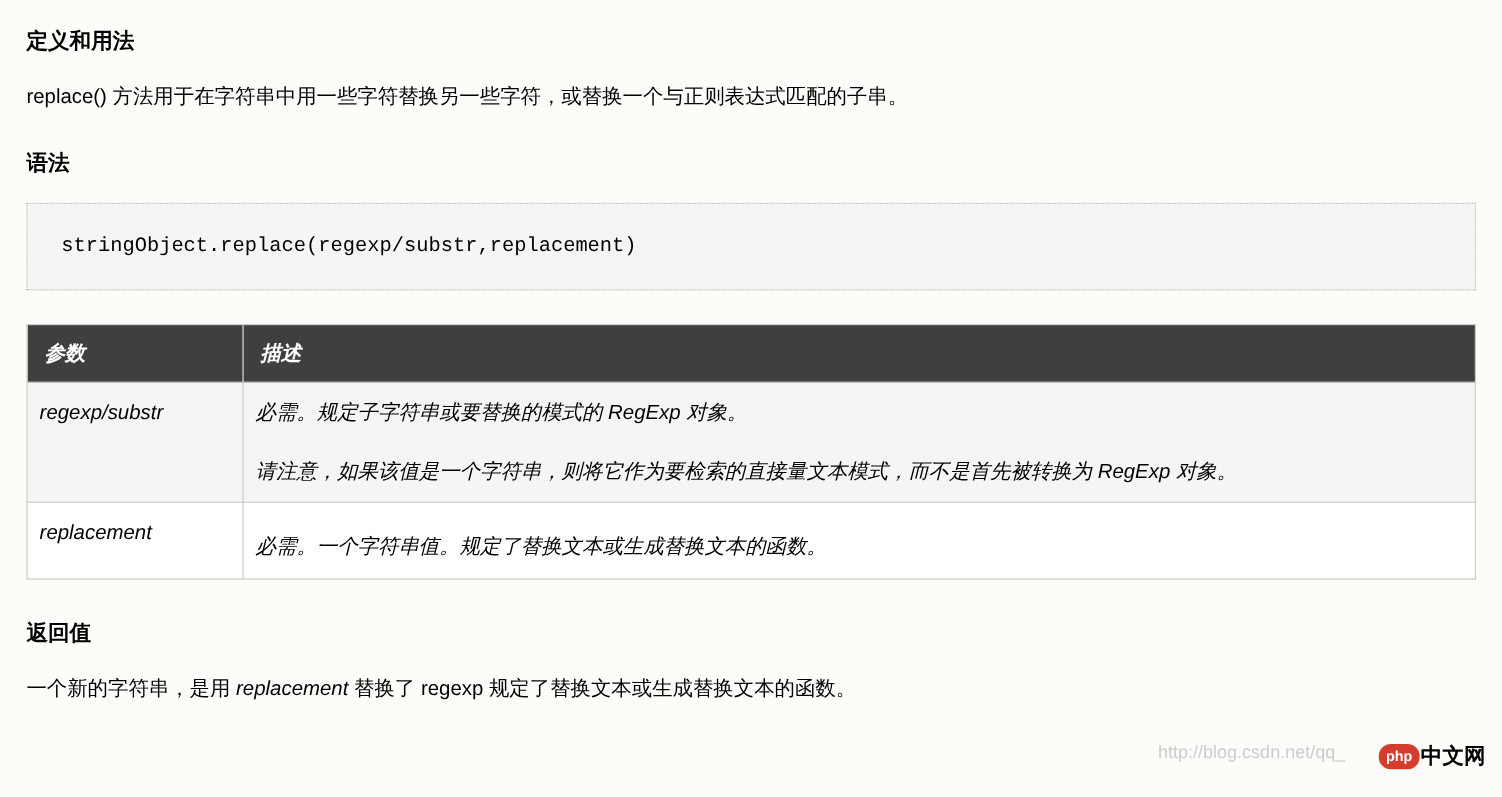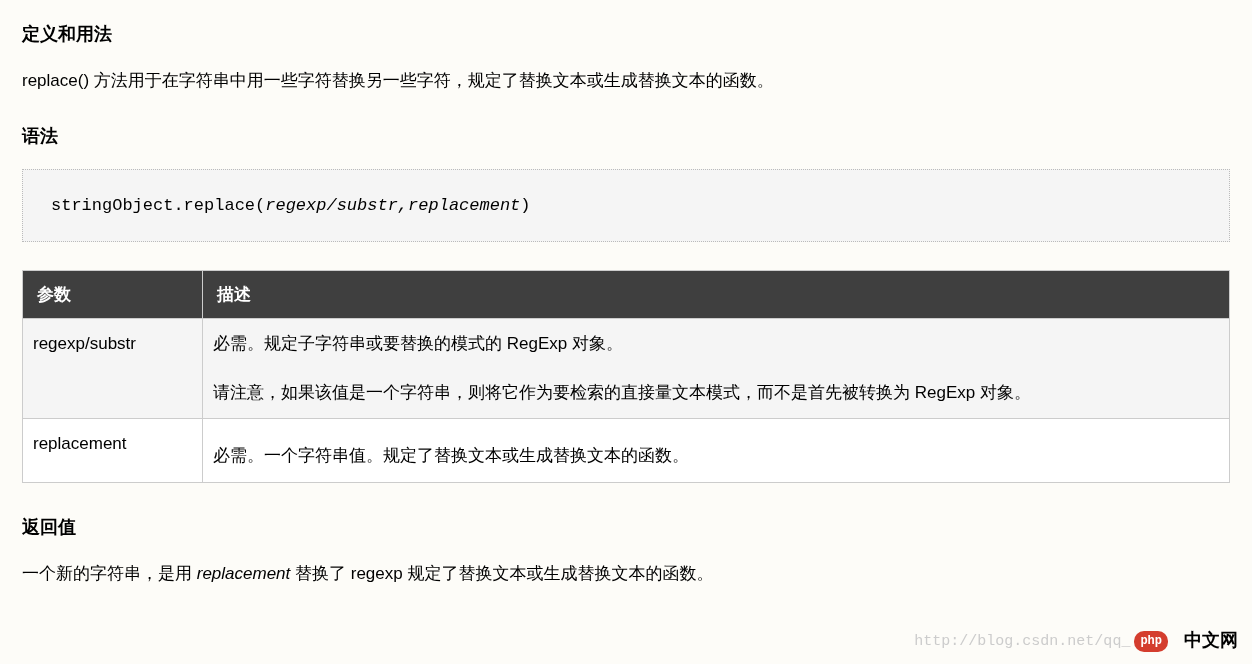--- a/index.html
+++ b/index.html
@@ -30,26 +30,26 @@
     .code-block {
       background: #f5f5f5;
       border: 1px dotted #bbb;
       padding: 22px 28px;
       margin-bottom: 28px;
       font-family: "Courier New", Consolas, monospace;
       font-size: 17px;
       color: #000;
     }
     .code-block .italic {
-      font-style: italic;
     }
     table {
       width: 100%;
       border-collapse: collapse;
       margin-bottom: 30px;
+      font-style: italic;
     }
     table th {
       background: #3f3f3f;
       color: #fff;
       text-align: left;
       padding: 10px 14px;
       font-size: 17px;
       font-weight: bold;
       border: 1px solid #ccc;
     }
@@ -77,53 +77,54 @@
       margin-top: 12px;
     }
     .return-desc {
       font-size: 17px;
     }
     .return-desc .italic {
       font-style: italic;
     }
     .watermark {
       position: fixed;
-      bottom: 8px;
+      bottom: 19px;
       right: 14px;
       color: #ccc;
       font-size: 15px;
-      font-family: Liberation Mono, monospace;
+      font-family: Liberation Sans, sans-serif;
       display: flex;
-      align-items: center;
+      align-items: flex-start;
       gap: 4px;
     }
     .watermark .logo {
       display: inline-flex;
       align-items: center;
-      gap: 16px;
+      gap: 1px;
+      margin-left: 24px;
     }
     .watermark .php-badge {
       background: #d43d2e;
       color: #fff;
       border-radius: 10px;
       padding: 1px 6px;
       font-size: 12px;
       font-weight: bold;
     }
     .watermark .cn-text {
       color: #000000;
       font-size: 18px;
       font-weight: bold;
     }
   </style>
 </head>
 <body>
 
 <h2>定义和用法</h2>
-<p class="description">replace() 方法用于在字符串中用一些字符替换另一些字符，规定了替换文本或生成替换文本的函数。</p>
+<p class="description">replace() 方法用于在字符串中用一些字符替换另一些字符，或替换一个与正则表达式匹配的子串。</p>
 
 <h2>语法</h2>
 <div class="code-block">
   <span>stringObject.replace(</span><span class="italic">regexp/substr,replacement</span><span>)</span>
 </div>
 
 <table>
   <thead>
     <tr>
       <th>参数</th>

